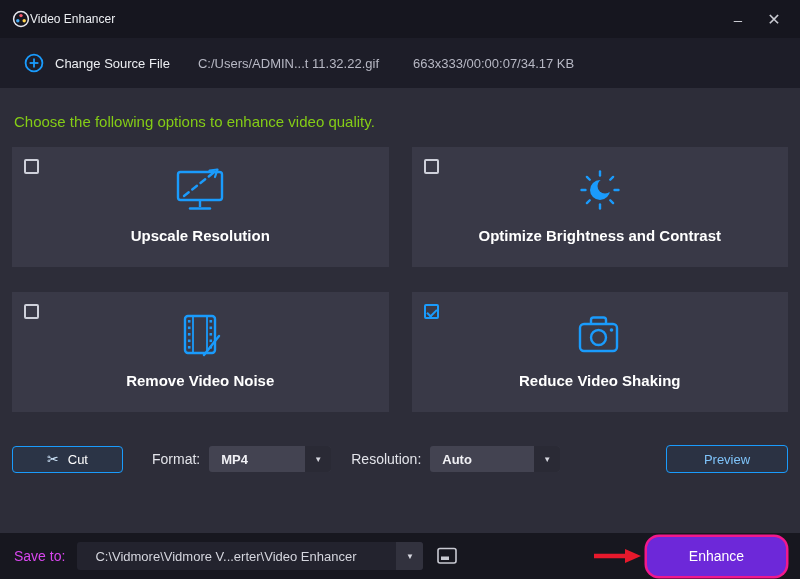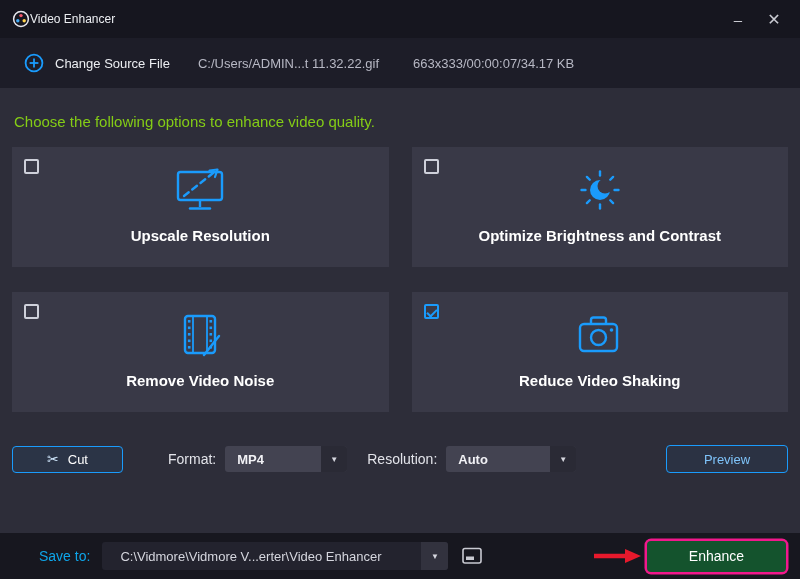--- a/index.html
+++ b/index.html
@@ -60,62 +60,62 @@
   
   .controls { display:flex; align-items:center; margin-top:33px; }
   .btn-outline {
     border:1px solid #1a9bfc; border-radius:4px; background:rgba(26,155,252,0.07);
     color:#fff; font-size:13px; font-family:inherit;
     display:flex; align-items:center; justify-content:center; gap:9px; cursor:pointer;
   }
   .cut-btn { width:111px; height:27px; }
   .scissors-glyph { color:#cfe6fb; font-size:14px; }
   .ctl-label { font-size:14px; color:#e3e4ea; margin-right:9px; }
-  .lbl-format { margin-left:45px; }
+  .lbl-format { margin-left:29px; }
   .lbl-res { margin-left:20px; }
   .dropdown {
     height:26px; border-radius:3px; overflow:hidden;
     display:flex; align-items:center; cursor:pointer; background:#434351;
   }
   .dropdown .dd-value { flex:1; padding:0 12px; font-size:13px; color:#f1f1f5;font-weight:bold; }
   .dropdown .dd-arrow {
     width:26px; height:100%; background:#2a2a35;
     display:flex; align-items:center; justify-content:center;
     font-size:8px; color:#d6d7df;
   }
   .format-dd { width:122px; } .res-dd { width:130px; }
   .preview-btn { margin-left:auto; width:122px; height:28px; color:#7fc4fa; background:rgba(26,155,252,0.05); }
 
   
   .footer {
     flex:0 0 46px; background:#17171f;
     display:flex; align-items:center; padding:0 14px;
   }
-  .save-label { font-size:14px; color:#0ea5e9; margin-right:12px;margin-left:25px; }
+  .save-label { font-size:14px; color:#d946ef; margin-right:12px; }
   .save-field {
     width:346px; height:28px; background:#23232e; border-radius:3px;
     display:flex; align-items:center; overflow:hidden; cursor:pointer;
   }
   .save-field .path {
     flex:1; padding:0 18px; font-size:13px; color:#d5d6de;
     white-space:nowrap; overflow:hidden;
   }
   .save-field .dd-arrow {
     width:27px; height:100%; background:#32323e;
     display:flex; align-items:center; justify-content:center;
     font-size:8px; color:#d6d7df;
   }
   .browse-btn {
     width:32px; height:28px; background:none; border:none; cursor:pointer;
     display:flex; align-items:center; justify-content:center; margin-left:8px;
   }
   .footer-right { margin-left:auto; display:flex; align-items:center; }
   .arrow-annotation { display:flex; align-items:center; margin-right:5px; }
   .enhance-btn {
-    width:139px; height:31px; background:#14532d; border:none; border-radius:4px;
+    width:139px; height:39px; background:#6d28d9; border:none; border-radius:12px;
     color:#fff; font-size:14px; font-family:inherit; cursor:pointer;
     box-shadow:0 0 0 2.5px #f2188c;
   }
 </style>
 </head>
 <body>
 
 <div class="window">
 
   <div class="titlebar">

